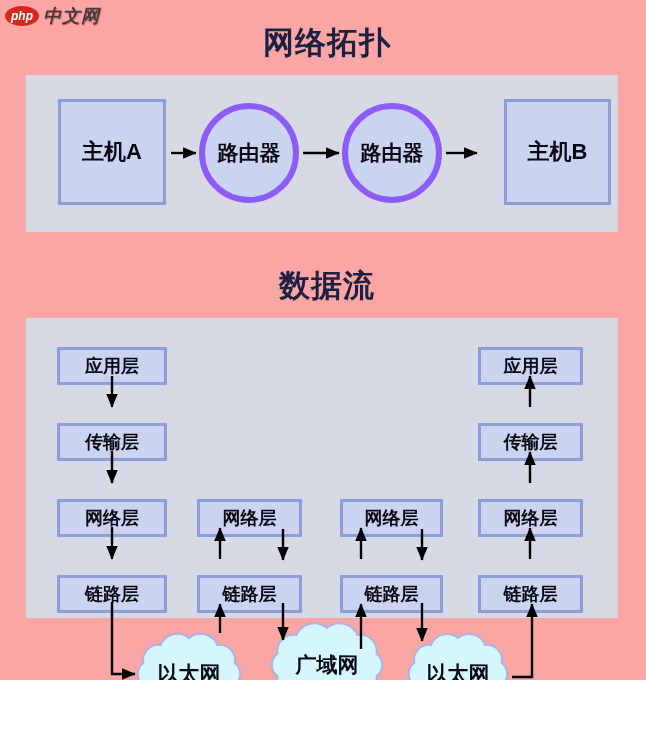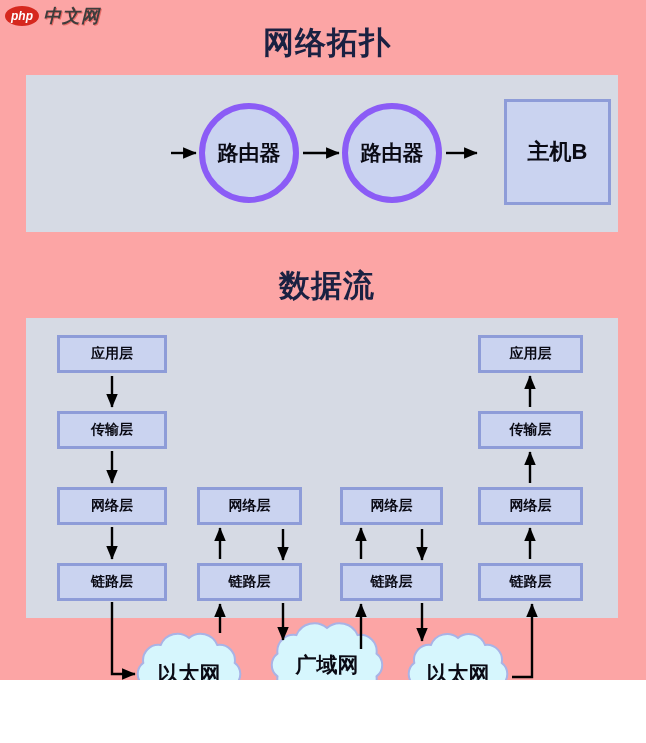--- a/index.html
+++ b/index.html
@@ -40,21 +40,21 @@
     background:#cad3f0; font-weight:bold; font-size:22px; color:#0a0a14;
   }
   .nbox { border:3px solid #8e9cd8; }
   .ncircle { border:6px solid #8b5cf6; border-radius:50%; font-size:21px; }
 
   
   .layer {
     position:absolute; box-sizing:border-box; height:38px;
     display:flex; align-items:center; justify-content:center;
     border:3px solid #8e9cd8; background:#cad3f0;
-    font-weight:bold; font-size:14px; color:#0a0a14;
+    font-weight:bold; font-size:18px; color:#0a0a14;margin-top:12px;
   }
 
   
   .cloud { position:absolute; }
   .cloud svg { position:absolute; left:0; top:0; }
   .cloud-label {
     position:absolute; left:0; top:0; right:0; bottom:0;
     display:flex; align-items:center; justify-content:center;
     font-weight:bold; font-size:21px; color:#0a0a14;
   }
@@ -69,20 +69,21 @@
 
   <div class="logo">
     <span class="logo-badge">php</span>
     <span class="logo-text">中文网</span>
   </div>
 
   <h1 class="title t1">网络拓扑</h1>
 
   <div class="panel panel1"></div>
 
+  <div class="node nbox" style="left:58px; top:99px; width:108px; height:106px;">主机A</div>
   <div class="node ncircle" style="left:199px; top:103px; width:100px; height:100px;">路由器</div>
   <div class="node ncircle" style="left:342px; top:103px; width:100px; height:100px;">路由器</div>
   <div class="node nbox" style="left:480px; top:99px; width:107px; height:106px;margin-left:24px;">主机B</div>
 
   <h1 class="title t2">数据流</h1>
 
   <div class="panel panel2"></div>
 
   <div class="layer" style="left:57px; top:335px; width:110px;">应用层</div>
   <div class="layer" style="left:57px; top:411px; width:110px;">传输层</div>

